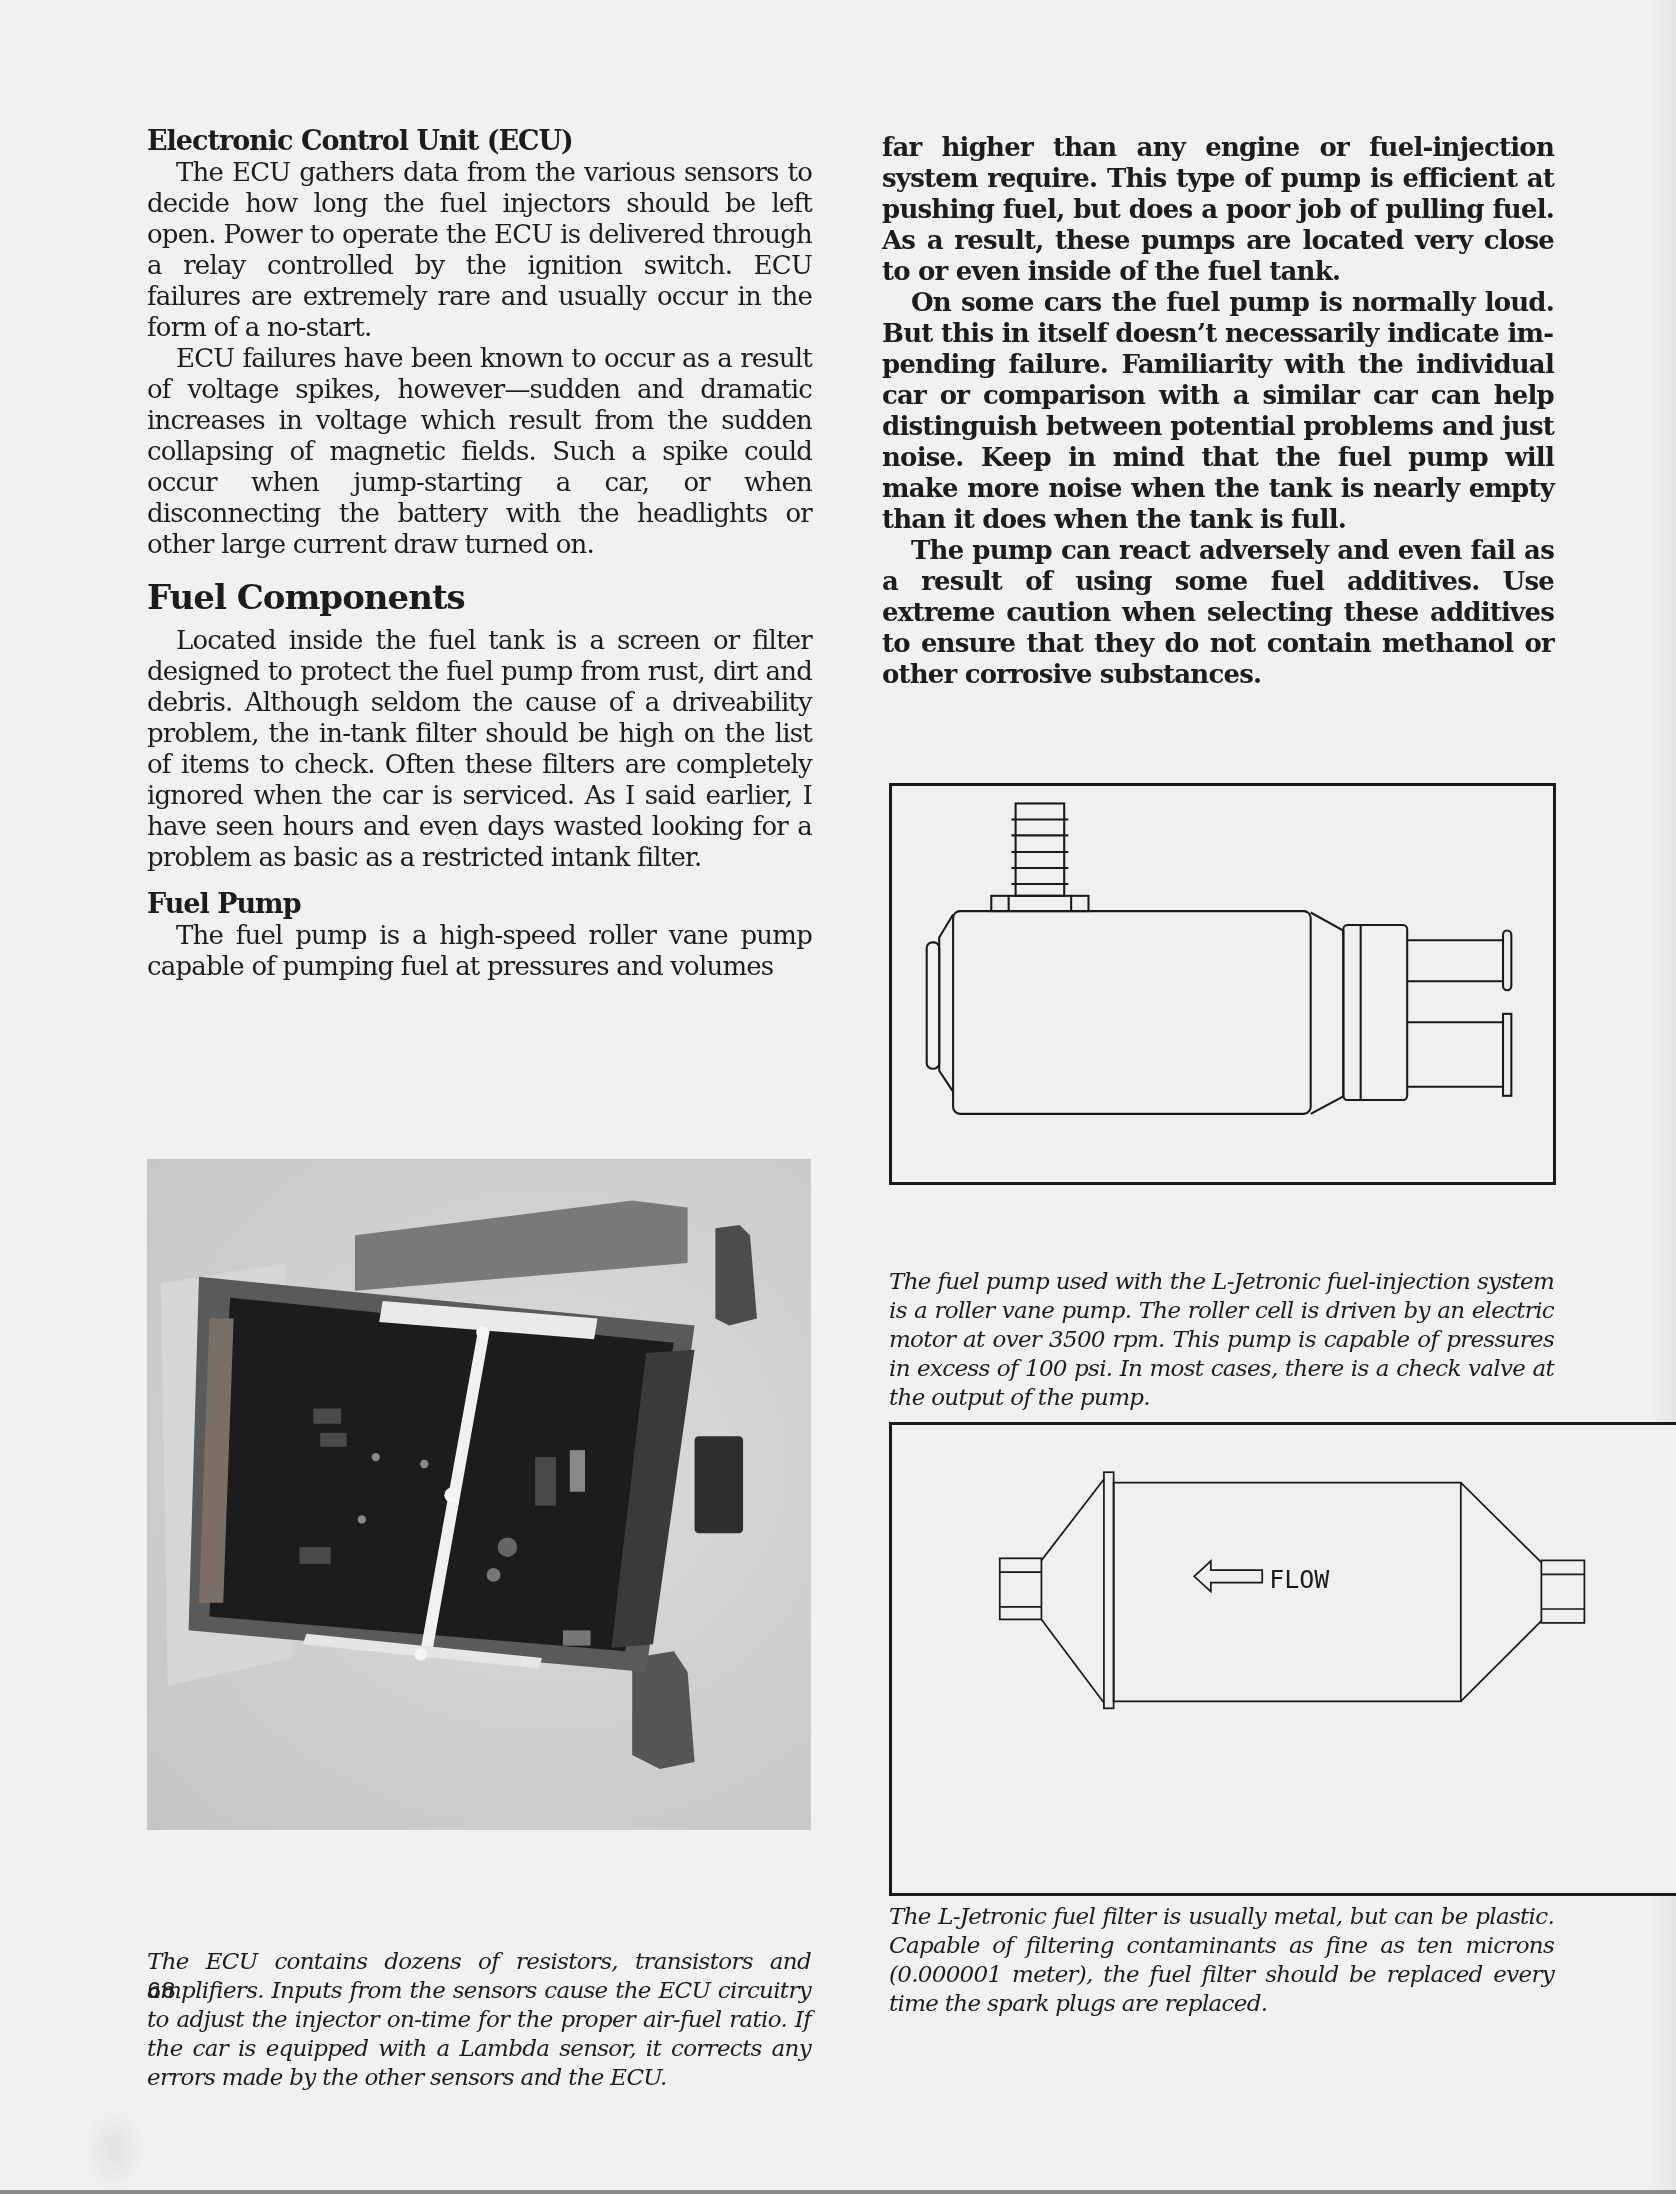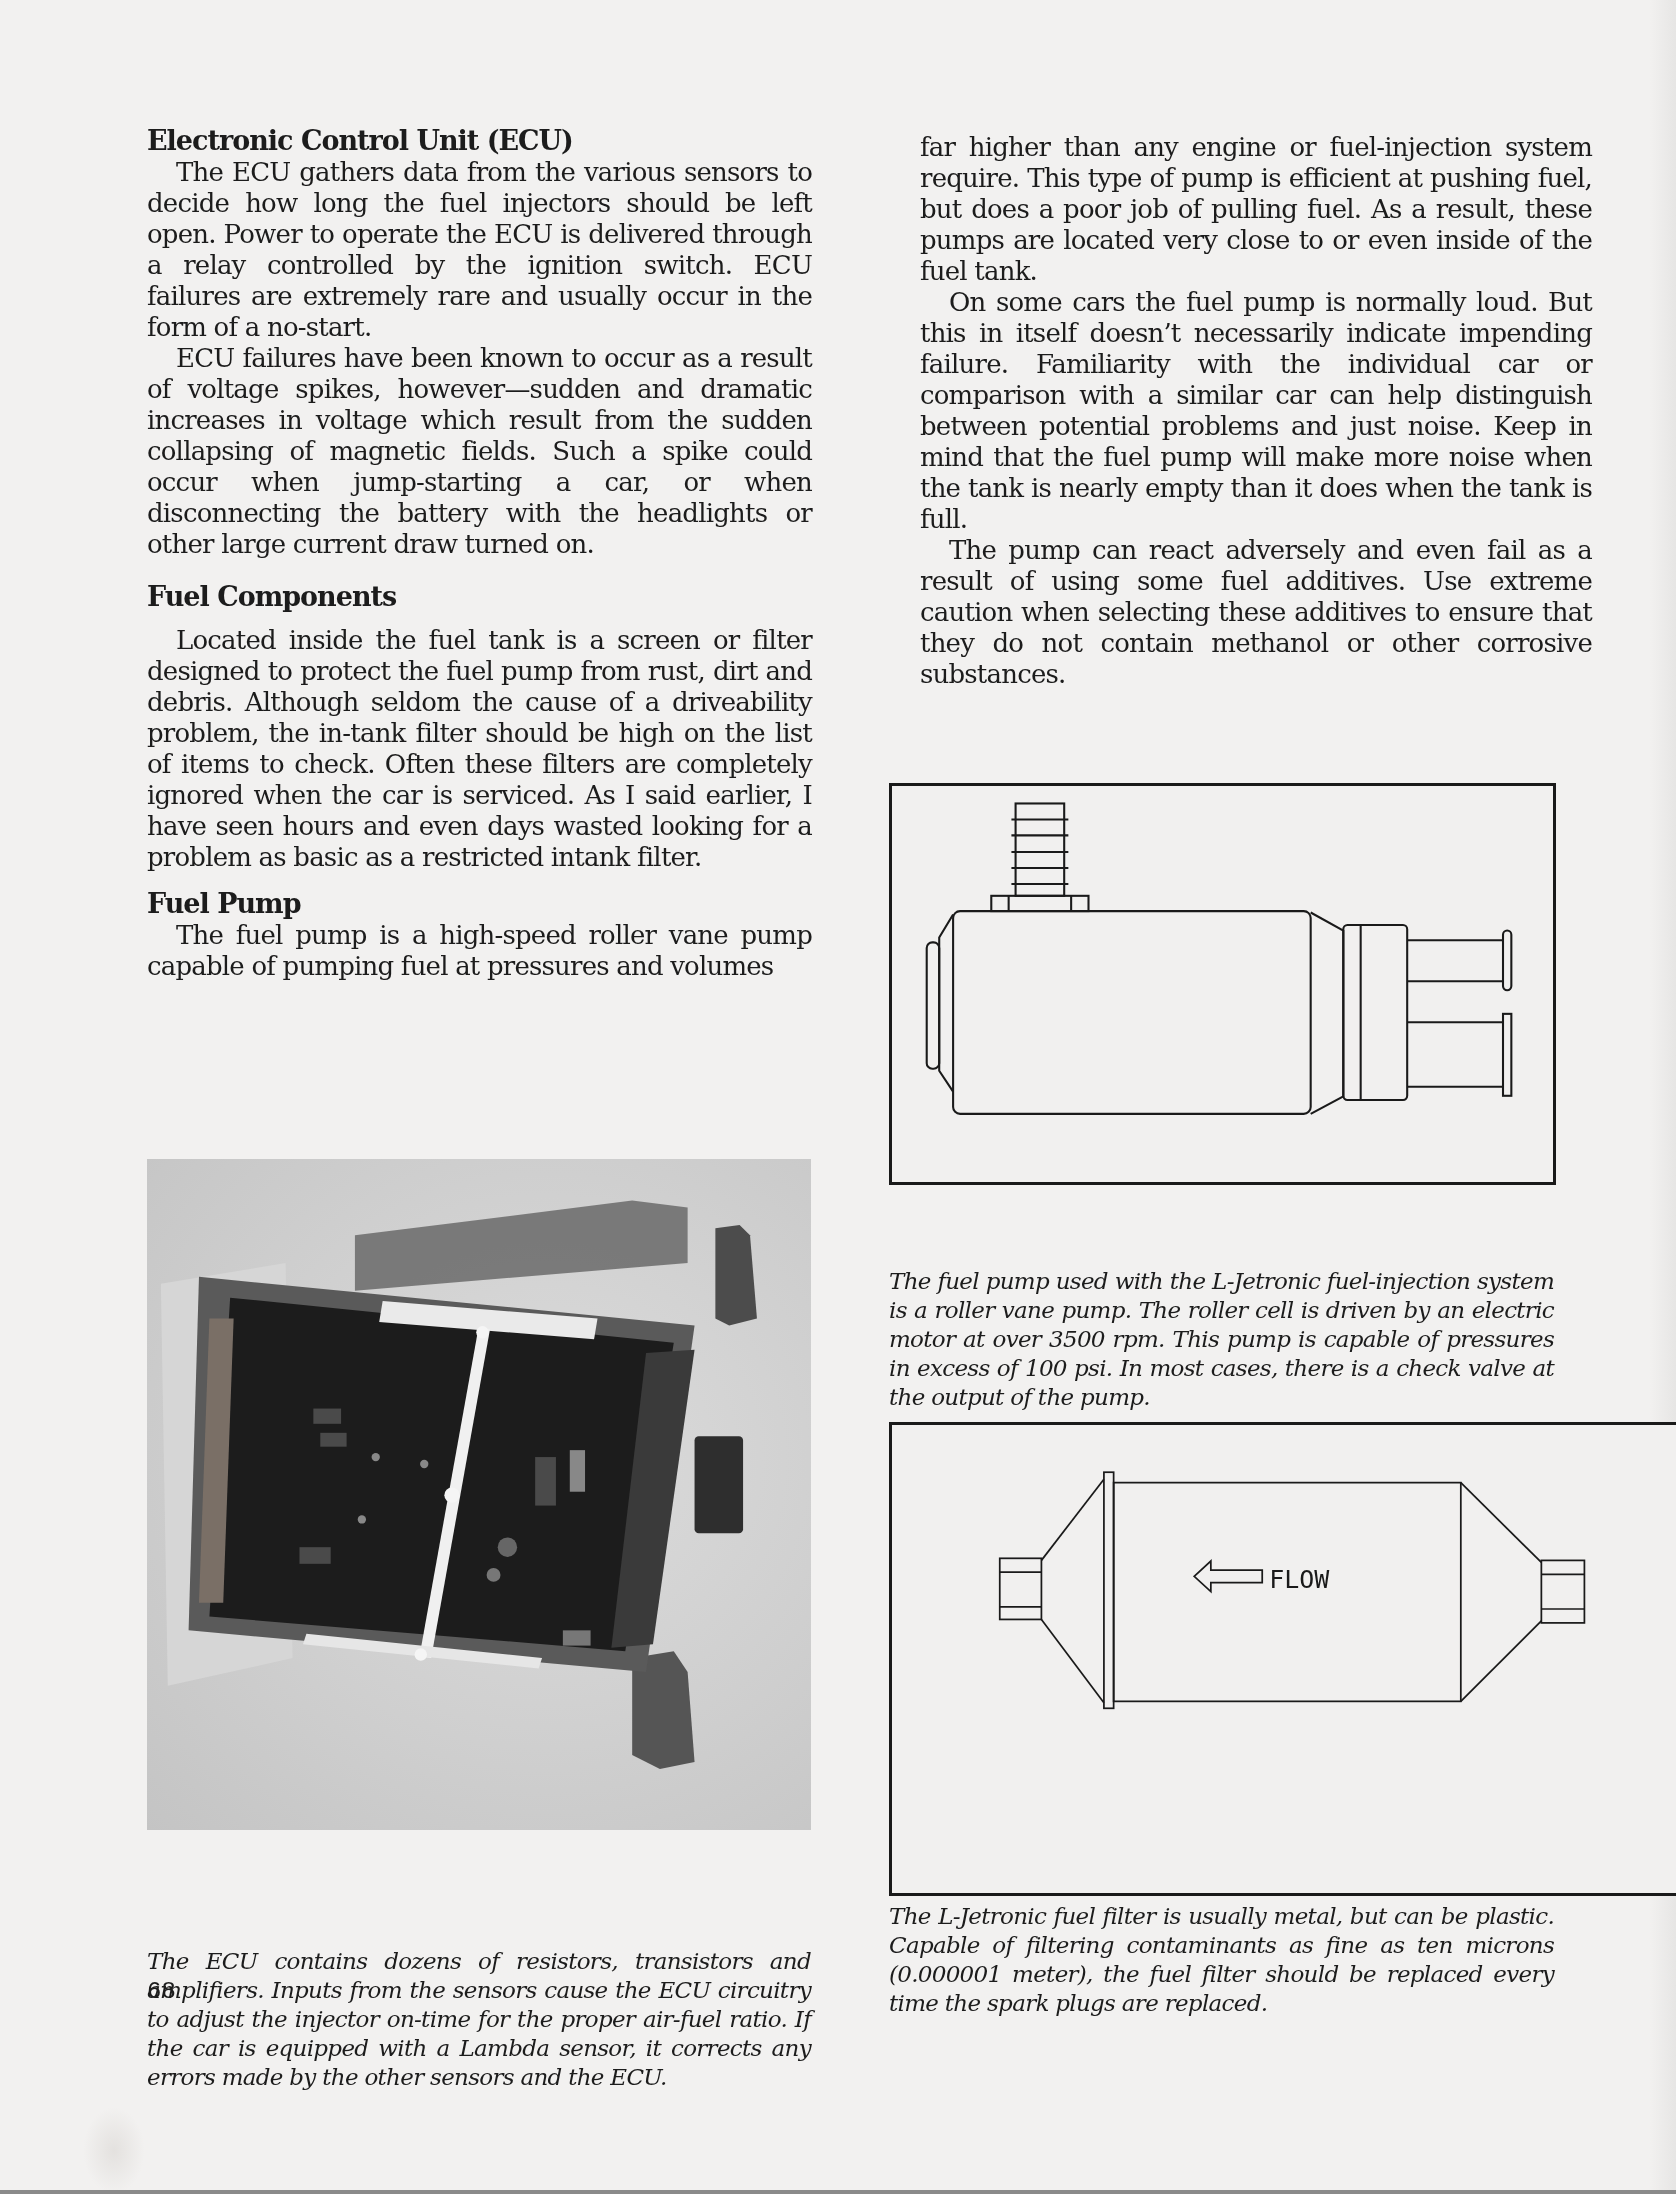--- a/index.html
+++ b/index.html
@@ -11,24 +11,24 @@
   }
   .page-shade-right {
     position:absolute; right:0; top:0; width:28px; height:2194px;
     background:linear-gradient(to right, #f2f1f0, #e6e5e4);
   }
   .page-bottom-edge {
     position:absolute; left:0; bottom:0; width:1677px; height:4.2px; background:#8a8a8a;
   }
   .col { position:absolute; font-size:26px; line-height:31px; letter-spacing:-0.8px; }
   .col-left { left:147px; top:125px; width:665px; }
-  .col-right { left:920px; top:132px; width:672px; }
+  .col-right { left:882px; top:132px; width:672px;font-weight:bold; }
   p { margin:0; text-align:justify; text-indent:29px; }
   .h3 { font-weight:bold; font-size:27px; line-height:32px; margin:0; letter-spacing:-1px; }
-  .h2 { font-weight:bold; font-size:27px; line-height:36px; margin:19.4px 0 9.7px 0; letter-spacing:-1px; }
+  .h2 { font-weight:bold; font-size:34px; line-height:36px; margin:19.4px 0 9.7px 0; letter-spacing:-1px; }
   .h3.sub { margin-top:15px; }
   .caption {
     position:absolute; font-style:italic; font-size:23px; line-height:29px;
     text-align:justify; letter-spacing:-0.7px;
   }
   .cap-ecu { left:147px; top:1947px; width:664px;font-style:italic; }
   .cap-pump { left:889px; top:1267px; width:665px; }
   .cap-filter { left:889px; top:1902px; width:665px; }
   .page-number { position:absolute; left:147px; top:1978px; font-size:24px;font-family:Liberation Mono, monospace; }
   .figure-box { position:absolute; border:3.5px solid #1a1a1a; background:#f1f0ef; box-sizing:border-box; }

